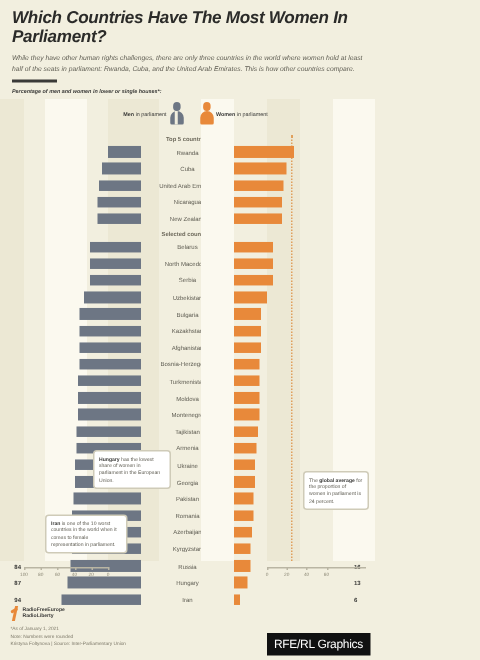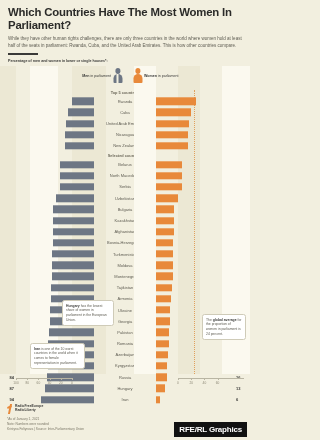--- a/index.html
+++ b/index.html
@@ -6,21 +6,21 @@
   html,body { width:250px; height:440px; }
   body {
     background:#f2efdf;
     font-family:"Liberation Sans", sans-serif;
     color:#3a3a38;
     position:relative;
     overflow:hidden;
   }
 
   
-  .header { padding:6px 8px 0 8px; }
+  .header { padding:6px 8px 0 8px;font-style:italic; }
   .title {
     font-size:11.4px; font-weight:bold; line-height:1.12;
     color:#2b2b29; letter-spacing:-0.2px;
   }
   .subtitle {
     margin-top:4px; font-size:4.5px; line-height:1.55; color:#5e5c52;
   }
   .rule { margin-top:4px; width:30px; height:1.6px; background:#3a3a38; }
   .axis-note {
     margin-top:4px; font-size:3.6px; font-weight:bold; color:#3a3a38;
@@ -128,21 +128,21 @@
   .logo-mark::after {
     content:""; position:absolute; left:0; top:1.5px;
     width:5px; height:2px; background:#e8893a; border-radius:1px;
     transform:rotate(-28deg);
   }
   .logo-text { font-size:3.4px; font-weight:bold; line-height:1.25; color:#3a3a38; }
   .notes { position:absolute; left:7px; top:19px; }
   .note { font-size:3.2px; color:#7c7868; line-height:1.5; }
   .graphics-badge {
     position:absolute; right:3px; bottom:3px; background:#111111;
-    color:#ffffff; font-size:8px; font-weight:bold;
+    color:#ffffff; font-size:8px; font-weight:normal;
     padding:3px 5px; letter-spacing:-0.2px;
   }
 </style>
 </head>
 <body>
 
 <div class="header">
   <div class="title">Which Countries Have The Most Women In Parliament?</div>
   <div class="subtitle">While they have other human rights challenges, there are only three countries in the world where women hold at least half of the seats in parliament: Rwanda, Cuba, and the United Arab Emirates. This is how other countries compare.</div>
   <div class="rule"></div>

